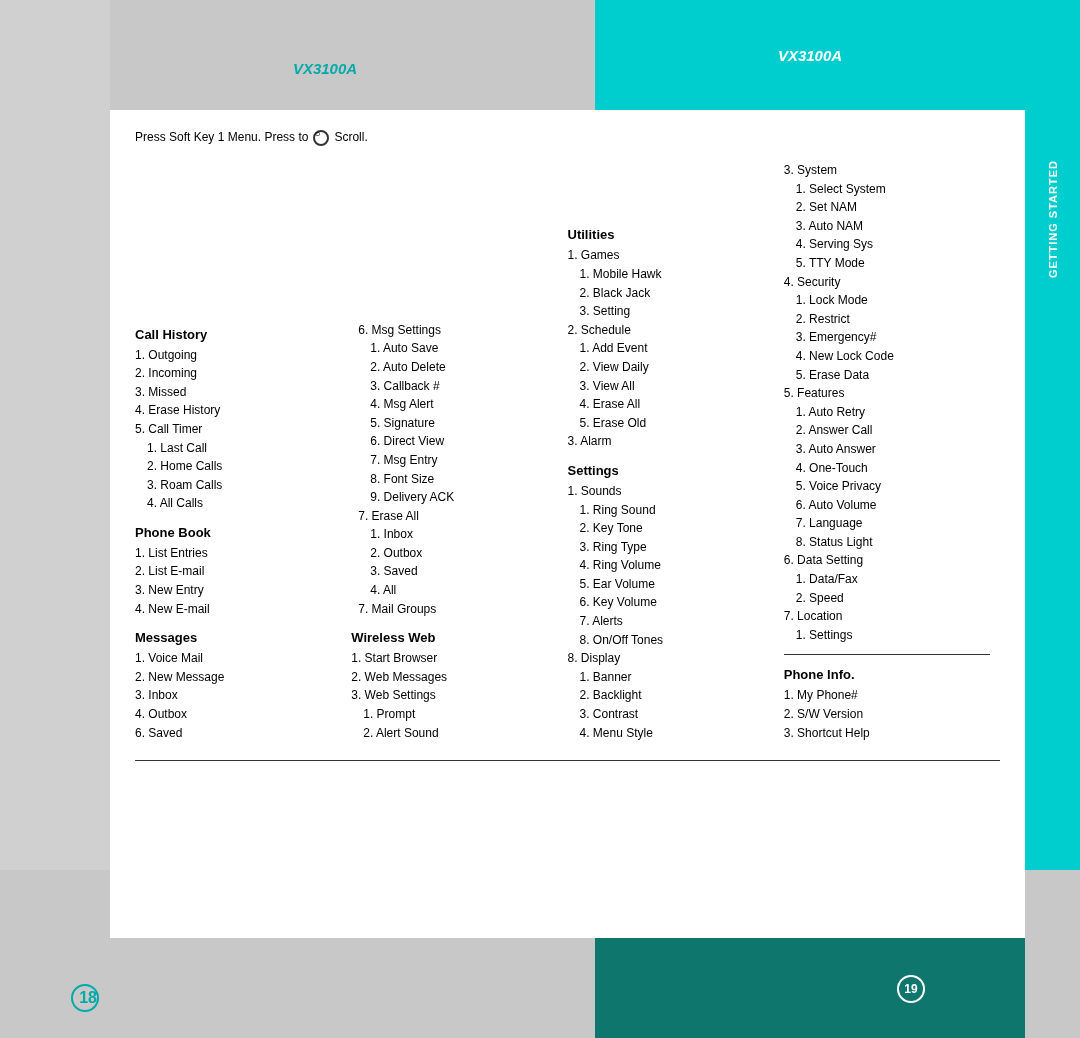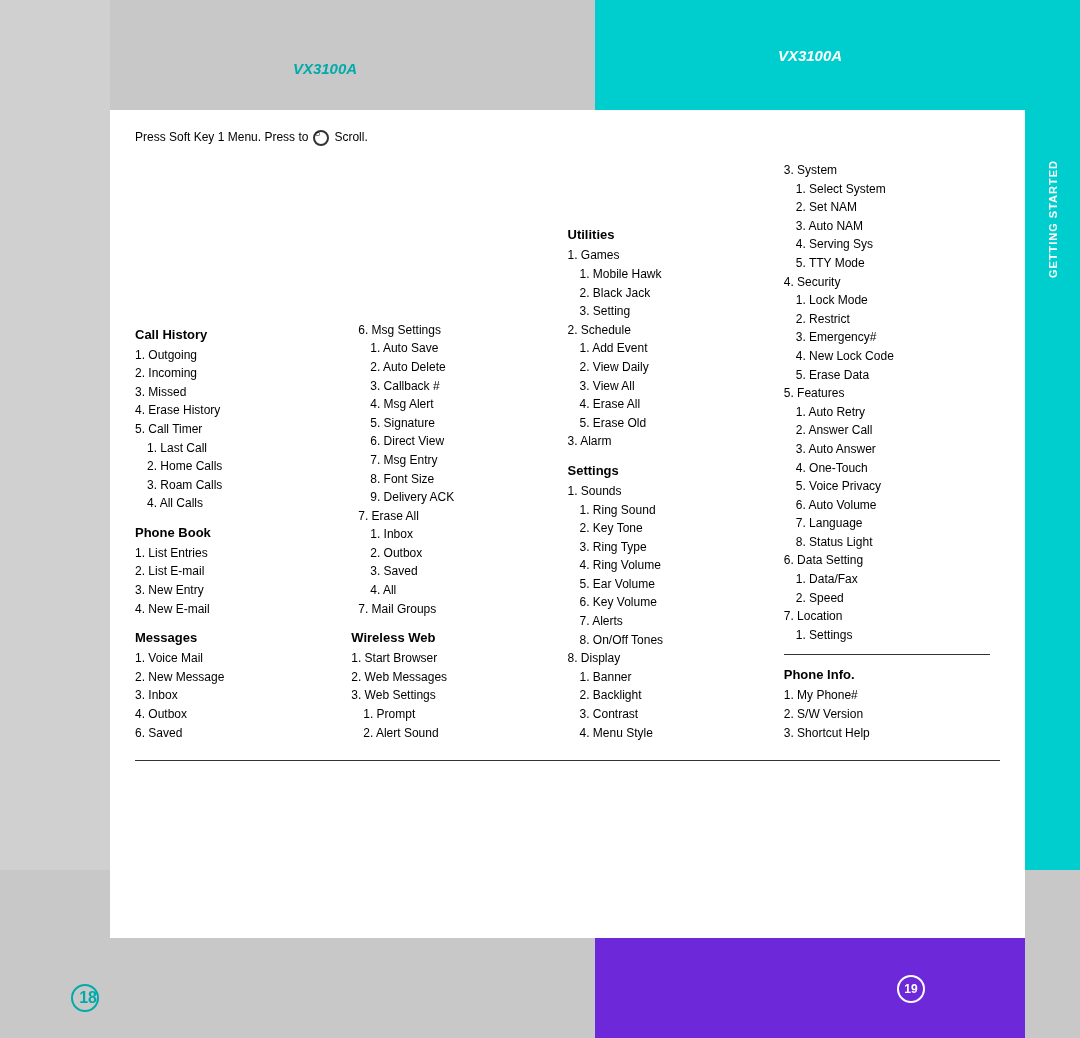--- a/index.html
+++ b/index.html
@@ -204,21 +204,21 @@
       font-weight: bold;
       color: #00aaaa;
     }
 
     .bottom-right {
       position: absolute;
       right: 55px;
       bottom: 0;
       width: 430px;
       height: 100px;
-      background: #6d28d9;
+      background: #0f766e;
       display: flex;
       align-items: center;
       justify-content: center;
     }
 
     .page-num-circle-white {
       width: 28px;
       height: 28px;
       border-radius: 50%;
       border: 2px solid white;

